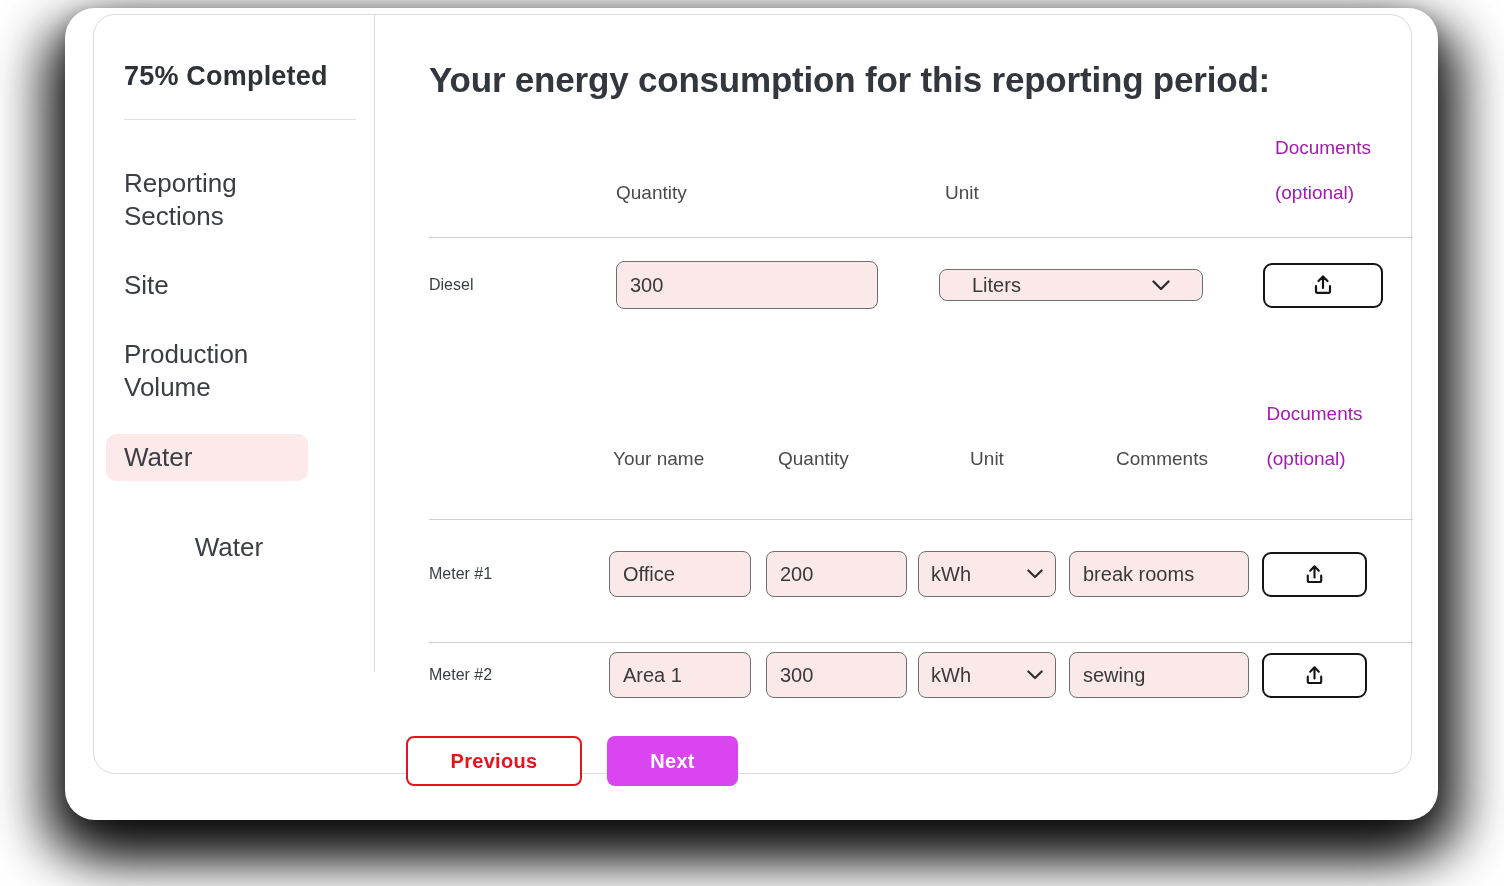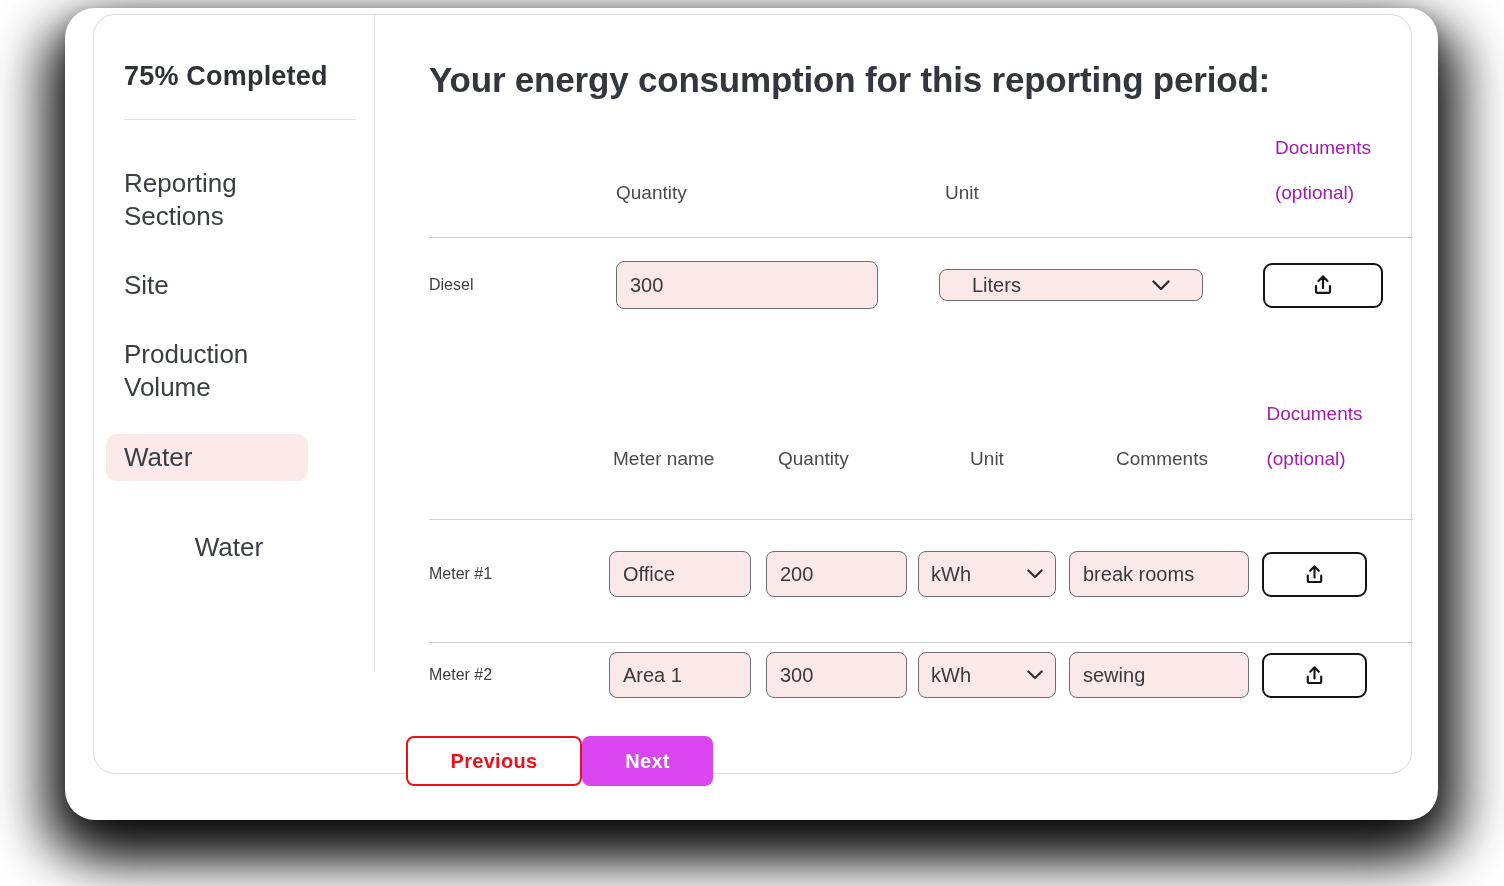--- a/index.html
+++ b/index.html
@@ -59,21 +59,21 @@
     color:#3a3a3a; padding:0 13px; outline:none; }
   .t2 .field { height:46px; }
   .select { height:32px; width:100%; background:#fbe8e8; border:1px solid #6e6e6e;
     border-radius:8px; display:flex; align-items:center; justify-content:space-between;
     padding:0 32px; font-size:20px; color:#3a3a3a; cursor:pointer; }
   .t2 .select { height:46px; padding:7px 12px; }
   .upload { height:45px; width:100%; background:#ffffff; border:2px solid #141414;
     border-radius:9px; display:flex; align-items:center; justify-content:center;
     cursor:pointer; }
 
-  .actions { margin-top:38px; margin-left:-23px; display:flex; }
+  .actions { margin-top:38px; margin-left:-23px; display:flex; gap:25px; }
   .btn { height:50px; border-radius:8px; font-family:"Liberation Sans", sans-serif;
     font-size:20px; font-weight:700; letter-spacing:0.3px; cursor:pointer; }
   .btn-prev { width:176px; background:#ffffff; border:2px solid #e8121e; color:#e8121e; }
   .btn-next { width:131px; background:#d946ef; border:none; color:#ffffff; }
 </style>
 </head>
 <body>
 
 <div class="card">
   <div class="panel">
@@ -119,21 +119,21 @@
         <div></div>
         <button class="upload">
           <svg width="24" height="24" viewBox="0 0 24 24">
             <path d="M12 15 V4 M7.5 8 L12 3.5 L16.5 8 M5 13 v5.2 a1.6 1.6 0 0 0 1.6 1.6 h10.8 a1.6 1.6 0 0 0 1.6 -1.6 V13" stroke="#141414" stroke-width="2.2" fill="none" stroke-linecap="round" stroke-linejoin="round"></path>
           </svg>
         </button>
       </div>
 
       <div class="grid t2 header-row">
         <div></div>
-        <div class="hdr" style="padding-left:4px;">Meter name</div>
+        <div class="hdr" style="padding-left:4px;">Your name</div>
         <div></div>
         <div class="hdr" style="padding-left:12px;">Quantity</div>
         <div></div>
         <div class="hdr center">Unit</div>
         <div></div>
         <div class="hdr" style="padding-left:6px;text-align:center;">Comments</div>
         <div></div>
         <div class="docs">
           <span>Documents</span>
           <span>(optional)</span>

